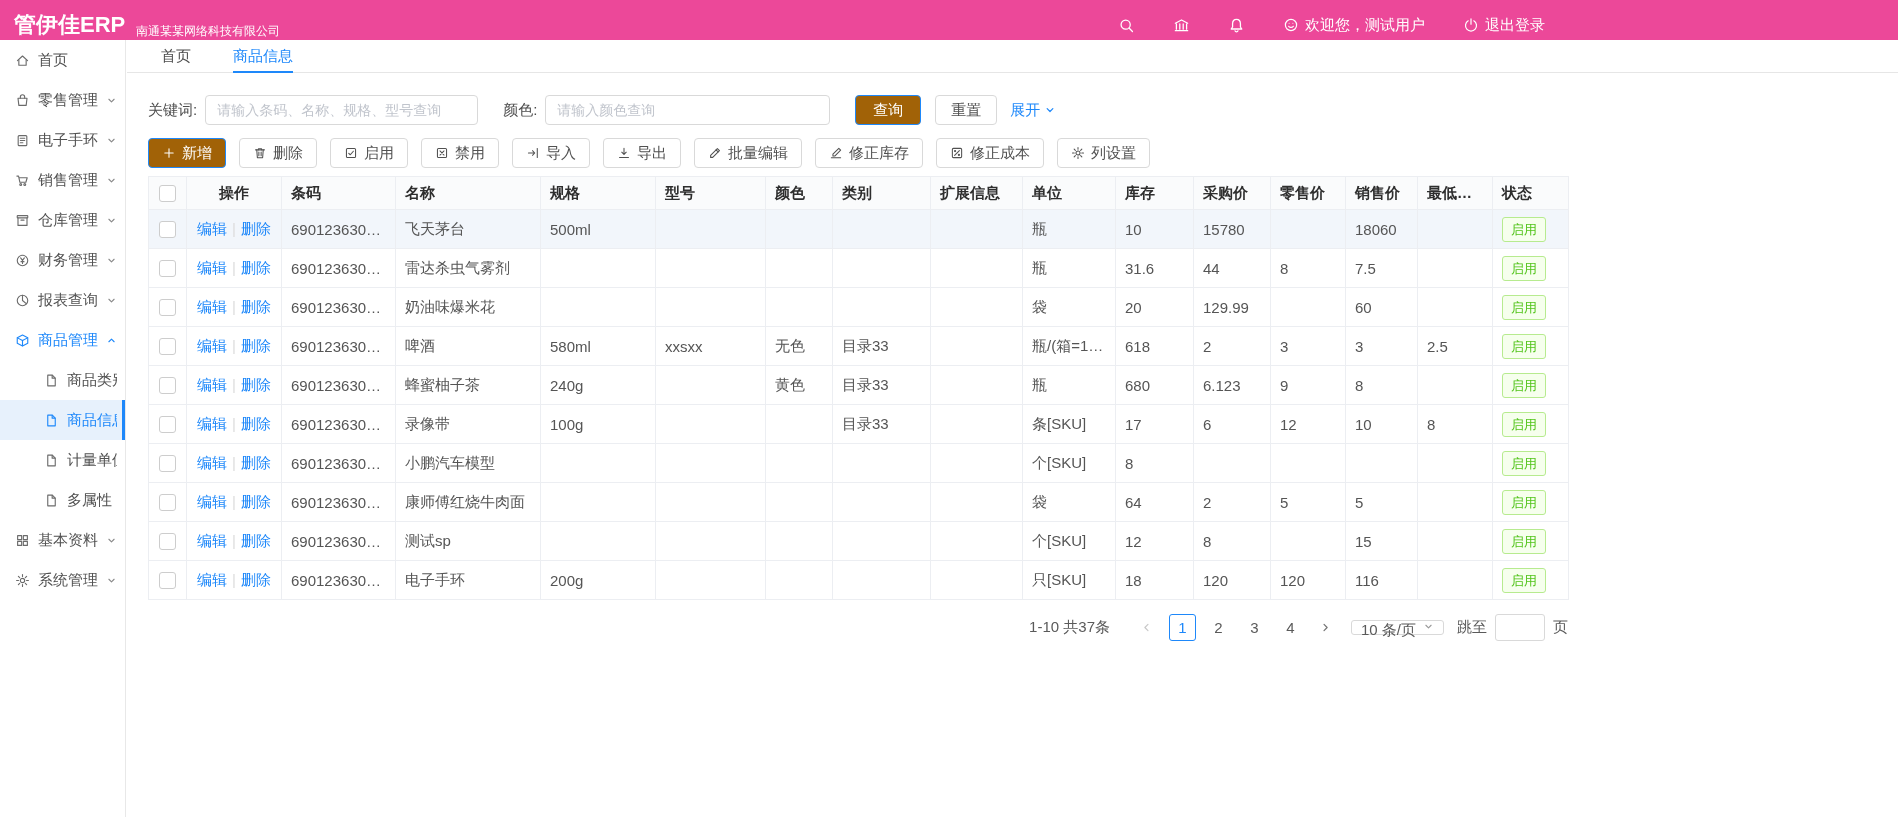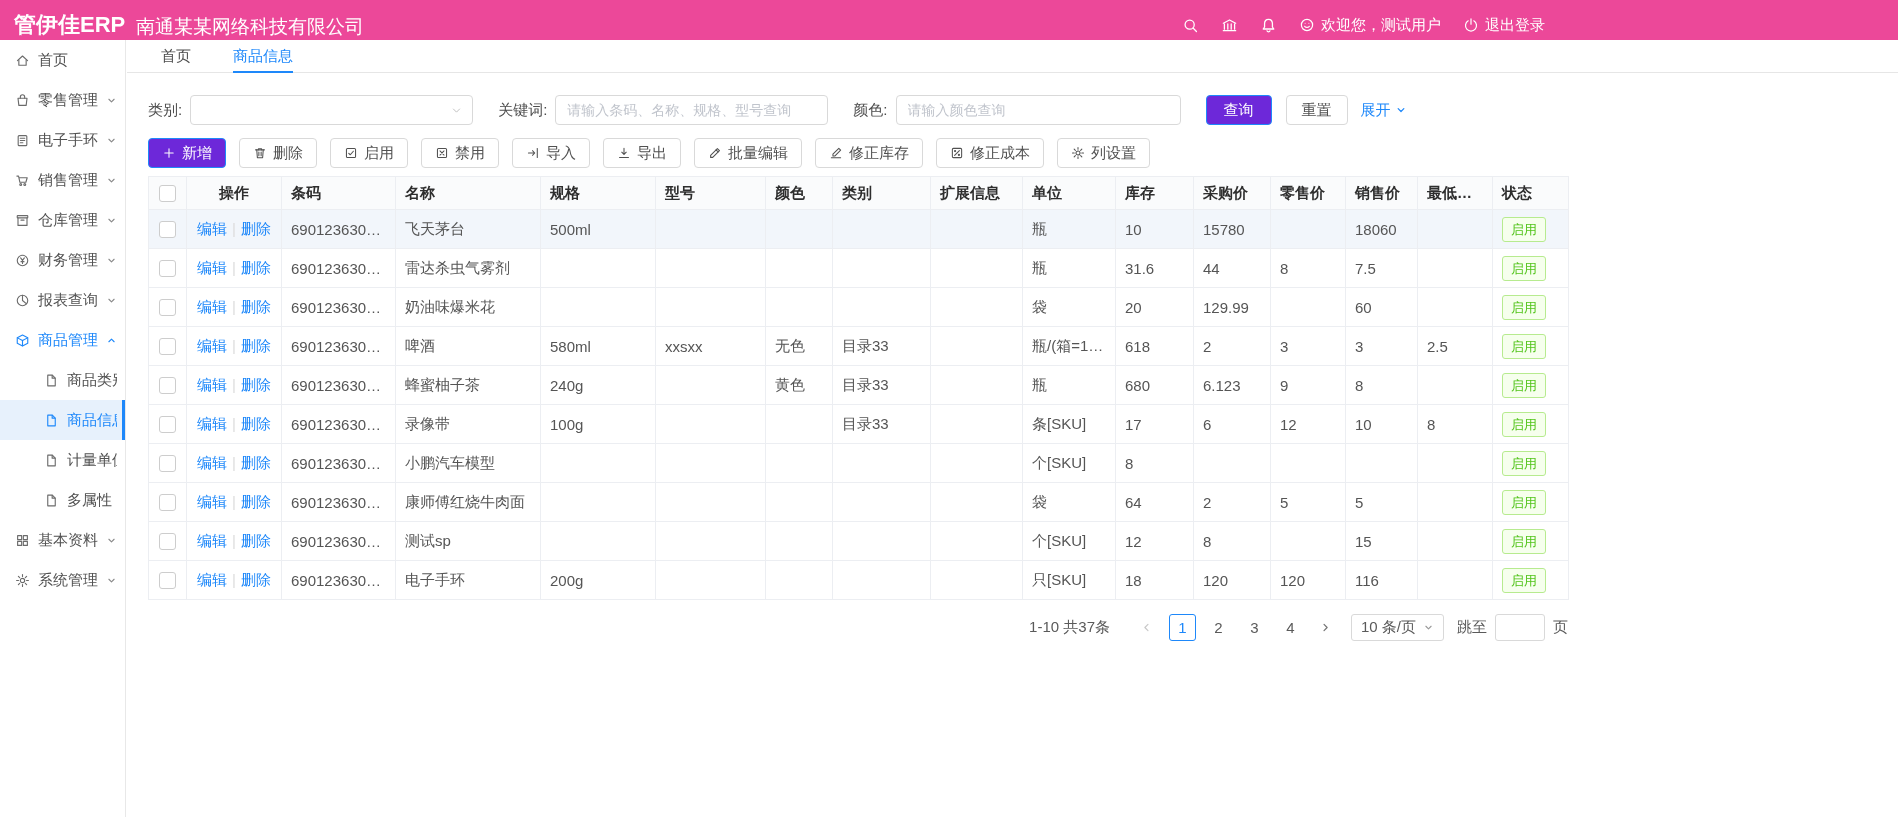--- a/index.html
+++ b/index.html
@@ -4,22 +4,22 @@
 <style>
 *{margin:0;padding:0;box-sizing:border-box}
 html,body{width:1898px;height:817px}
 body{font-family:"Liberation Sans","DejaVu Sans",sans-serif;background:#fff;color:#333;position:relative;overflow:hidden;font-size:15px}
 .sprite{position:absolute;width:0;height:0;overflow:hidden}
 .icon{width:16px;height:16px;fill:none;stroke:currentColor;stroke-width:1.2;stroke-linecap:round;stroke-linejoin:round;display:inline-block;flex:none}
 
 
 .topbar{position:absolute;top:0;left:0;width:1898px;height:40px;background:#ec4899;display:flex;align-items:flex-end;color:#fff;z-index:5}
 .logo{width:112px;padding-left:14px;font-size:22px;font-weight:bold;white-space:nowrap}
-.company{margin-left:24px;font-size:19px;white-space:nowrap}
-.topbar-right{position:absolute;right:353px;top:0;height:50px;display:flex;align-items:center;gap:22px}
+.company{margin-left:24px;font-size:12px;white-space:nowrap}
+.topbar-right{position:absolute;right:353px;top:0;height:50px;display:flex;align-items:center;gap:38px}
 .tb-icon{display:flex;align-items:center;cursor:pointer}
 .tb-icon .icon{width:17px;height:17px}
 .tb-user,.tb-logout{display:flex;align-items:center;gap:6px;font-size:15px;cursor:pointer;white-space:nowrap}
 .tb-user .icon,.tb-logout .icon{width:16px;height:16px}
 
 
 .sidebar{position:absolute;top:40px;left:0;bottom:0;width:126px;background:#fff;border-right:1px solid #e8e8e8;overflow:hidden}
 .menu-item{height:40px;display:flex;align-items:center;gap:8px;padding:0 8px 0 15px;font-size:15px;color:#515151;cursor:pointer;position:relative;white-space:nowrap}
 .menu-item .icon{width:15px;height:15px;color:#6b6b6b}
 .menu-item .label{flex:1 1 auto;overflow:hidden}
@@ -44,21 +44,21 @@
 .f-group{display:flex;align-items:center;margin-right:25px}
 .f-label{font-size:15px;color:#4c4c4c;white-space:nowrap}
 .f-select{width:283px;height:30px;border:1px solid #d9d9d9;border-radius:4px;background:#fff;margin-left:8px;position:relative;cursor:pointer}
 .f-select .chev{position:absolute;right:9px;top:8px;width:13px;height:13px;color:#bfbfbf}
 .f-input{height:30px;border:1px solid #d9d9d9;border-radius:4px;margin-left:8px;padding:0 11px;font-size:14px;color:#333;outline:none;font-family:inherit;background:#fff}
 .f-input::placeholder{color:#c0c4cc}
 .f-kw{width:273px}
 .f-color{width:285px}
 .btn{height:30px;border:1px solid #d9d9d9;border-radius:4px;background:#fff;color:#515151;font-size:15px;display:inline-flex;align-items:center;gap:6px;padding:0 13px;cursor:pointer;font-family:inherit;white-space:nowrap}
 .btn .icon{width:14px;height:14px}
-.btn.primary{background:#6d28d9;border-color:#1e88fa;color:#fff}
+.btn.primary{background:#a16207;border-color:#1e88fa;color:#fff}
 .f-search{padding:0 17px}
 .f-reset{margin-left:14px;padding:0 15px}
 .expand-link{display:inline-flex;align-items:center;gap:4px;color:#1e88fa;font-size:15px;margin-left:13px;cursor:pointer}
 .expand-link .icon{width:12px;height:12px;stroke-width:1.6}
 
 
 .toolbar{display:flex;align-items:center;gap:13px;margin-bottom:8px}
 
 
 table.grid{border-collapse:collapse;table-layout:fixed;width:1420px;background:#fff}
@@ -73,21 +73,21 @@
 .tag-green{display:inline-block;font-size:13px;line-height:1;padding:5px 8px;color:#52c41a;background:#f6ffed;border:1px solid #b7eb8f;border-radius:3px}
 
 
 .pagination{width:1420px;display:flex;align-items:center;justify-content:flex-end;gap:9px;margin-top:14px;font-size:15px;color:#5a5a5a}
 .pg-summary{margin-right:15px}
 .page-chev{width:26px;height:26px;display:flex;align-items:center;justify-content:center;cursor:pointer;color:#737373}
 .page-chev .icon{width:13px;height:13px;stroke-width:1.5}
 .page-chev.disabled{color:#c9c9c9;cursor:default}
 .page-btn{min-width:27px;height:27px;display:flex;align-items:center;justify-content:center;border-radius:3px;cursor:pointer;color:#5a5a5a;padding:0 4px}
 .page-btn.current{border:1px solid #1e88fa;color:#1e88fa}
-.page-size{height:27px;border:1px solid #d9d9d9;border-radius:3px;display:flex;align-items:center;gap:7px;padding:0 9px;cursor:pointer;color:#5a5a5a;margin-left:3px}
+.page-size{height:15px;border:1px solid #d9d9d9;border-radius:3px;display:flex;align-items:flex-start;gap:7px;padding:0 9px;cursor:pointer;color:#5a5a5a;margin-left:3px}
 .page-size .icon{width:11px;height:11px;color:#999;stroke-width:1.6}
 .pg-jump{display:flex;align-items:center;gap:8px;margin-left:4px}
 .jump-input{width:50px;height:27px;border:1px solid #d9d9d9;border-radius:3px;outline:none;padding:0 6px;font-size:14px;font-family:inherit}
 </style>
 </head>
 <body>
 
 <svg class="sprite" aria-hidden="true" xmlns="http://www.w3.org/2000/svg" xmlns:xlink="http://www.w3.org/1999/xlink">
   <symbol id="i-home" viewBox="0 0 16 16">
       <path d="M2.6 8.1 8 3.2l5.4 4.9"></path>
@@ -369,28 +369,20 @@
 </aside>
 
 <main class="main">
   <div class="tabbar">
       <div class="tab">首页</div>
       <div class="tab active">商品信息</div>
     </div>
   <div class="content">
 
     <div class="filter-row">
-      <div class="f-group">
-        <span class="f-label">类别:</span>
-        <div class="f-select">
-          <svg class="icon chev" viewBox="0 0 16 16">
-              <use href="#i-chevron-down" xlink:href="#i-chevron-down"></use>
-            </svg>
-        </div>
-      </div>
       <div class="f-group">
         <span class="f-label">关键词:</span>
         <input class="f-input f-kw" placeholder="请输入条码、名称、规格、型号查询" style="">
       </div>
       <div class="f-group">
         <span class="f-label">颜色:</span>
         <input class="f-input f-color" placeholder="请输入颜色查询" style="">
       </div>
       <button class="btn primary f-search">
           <span>查询</span>

